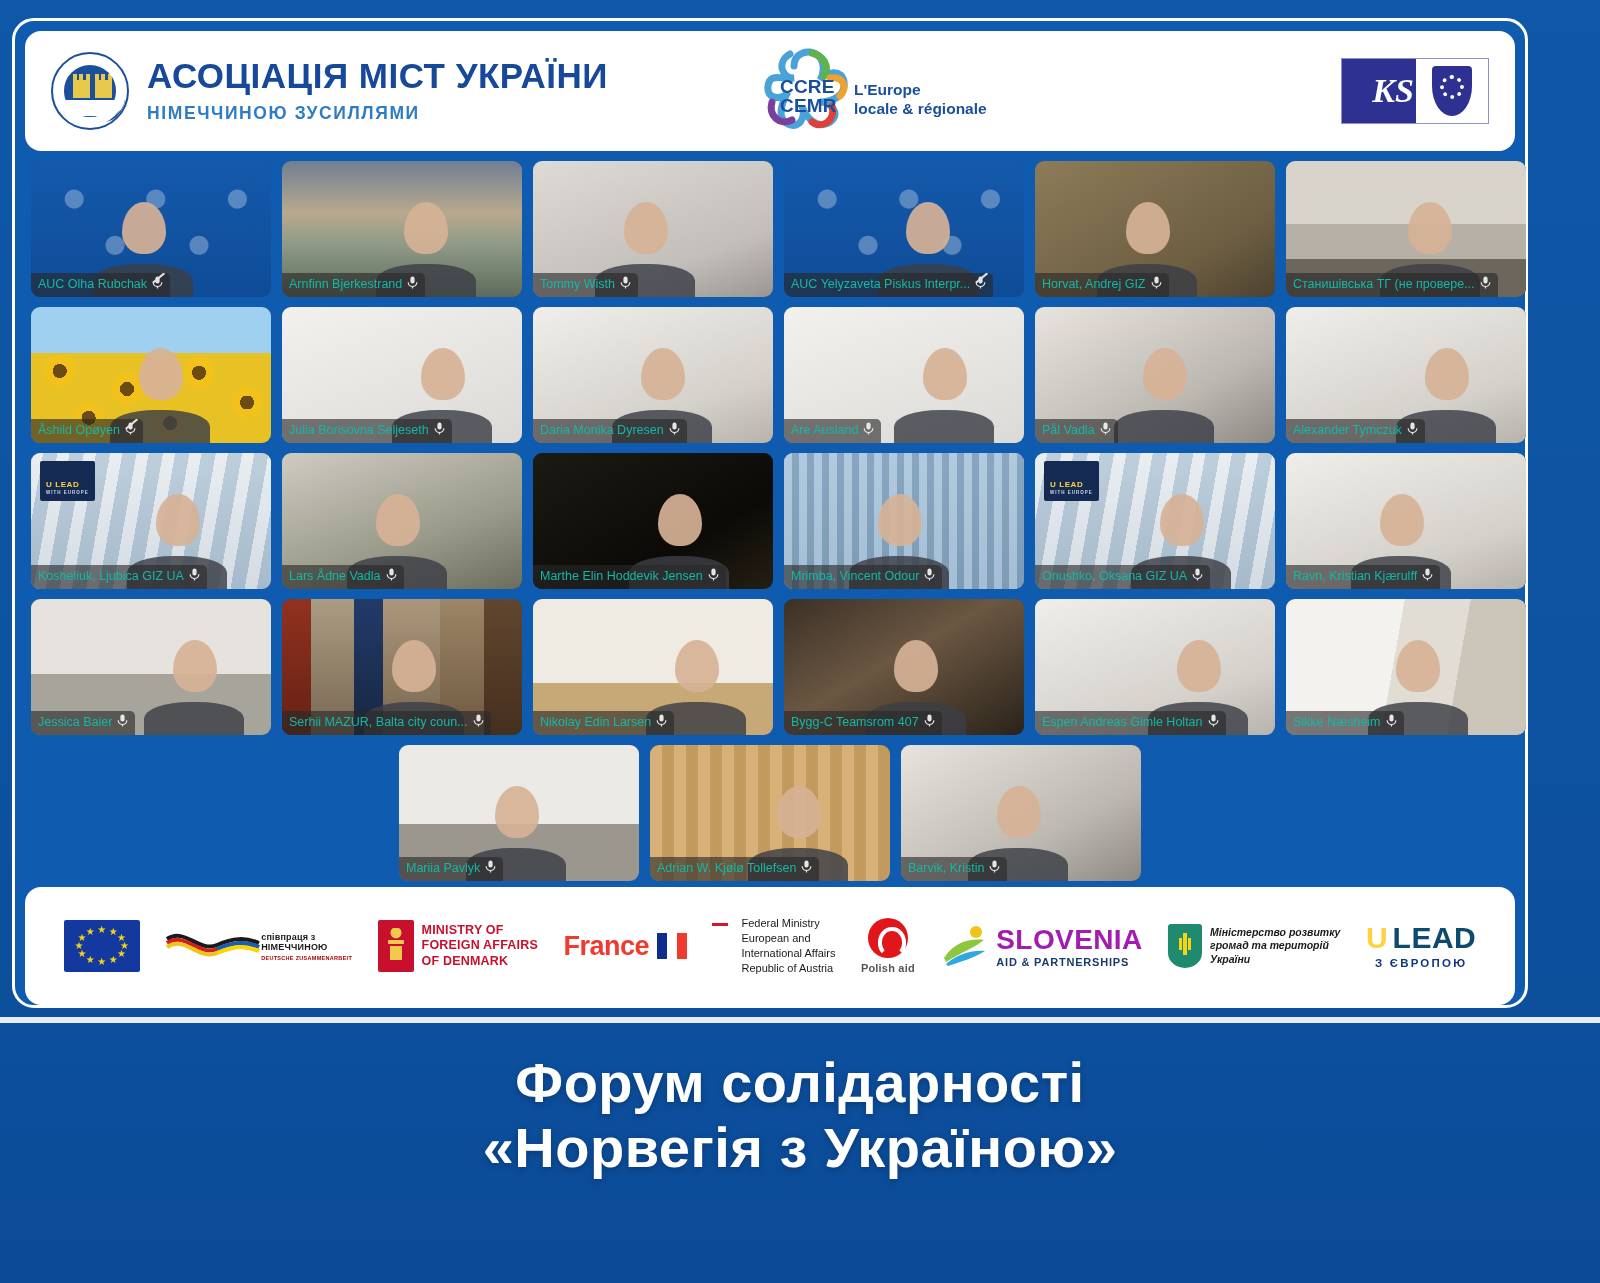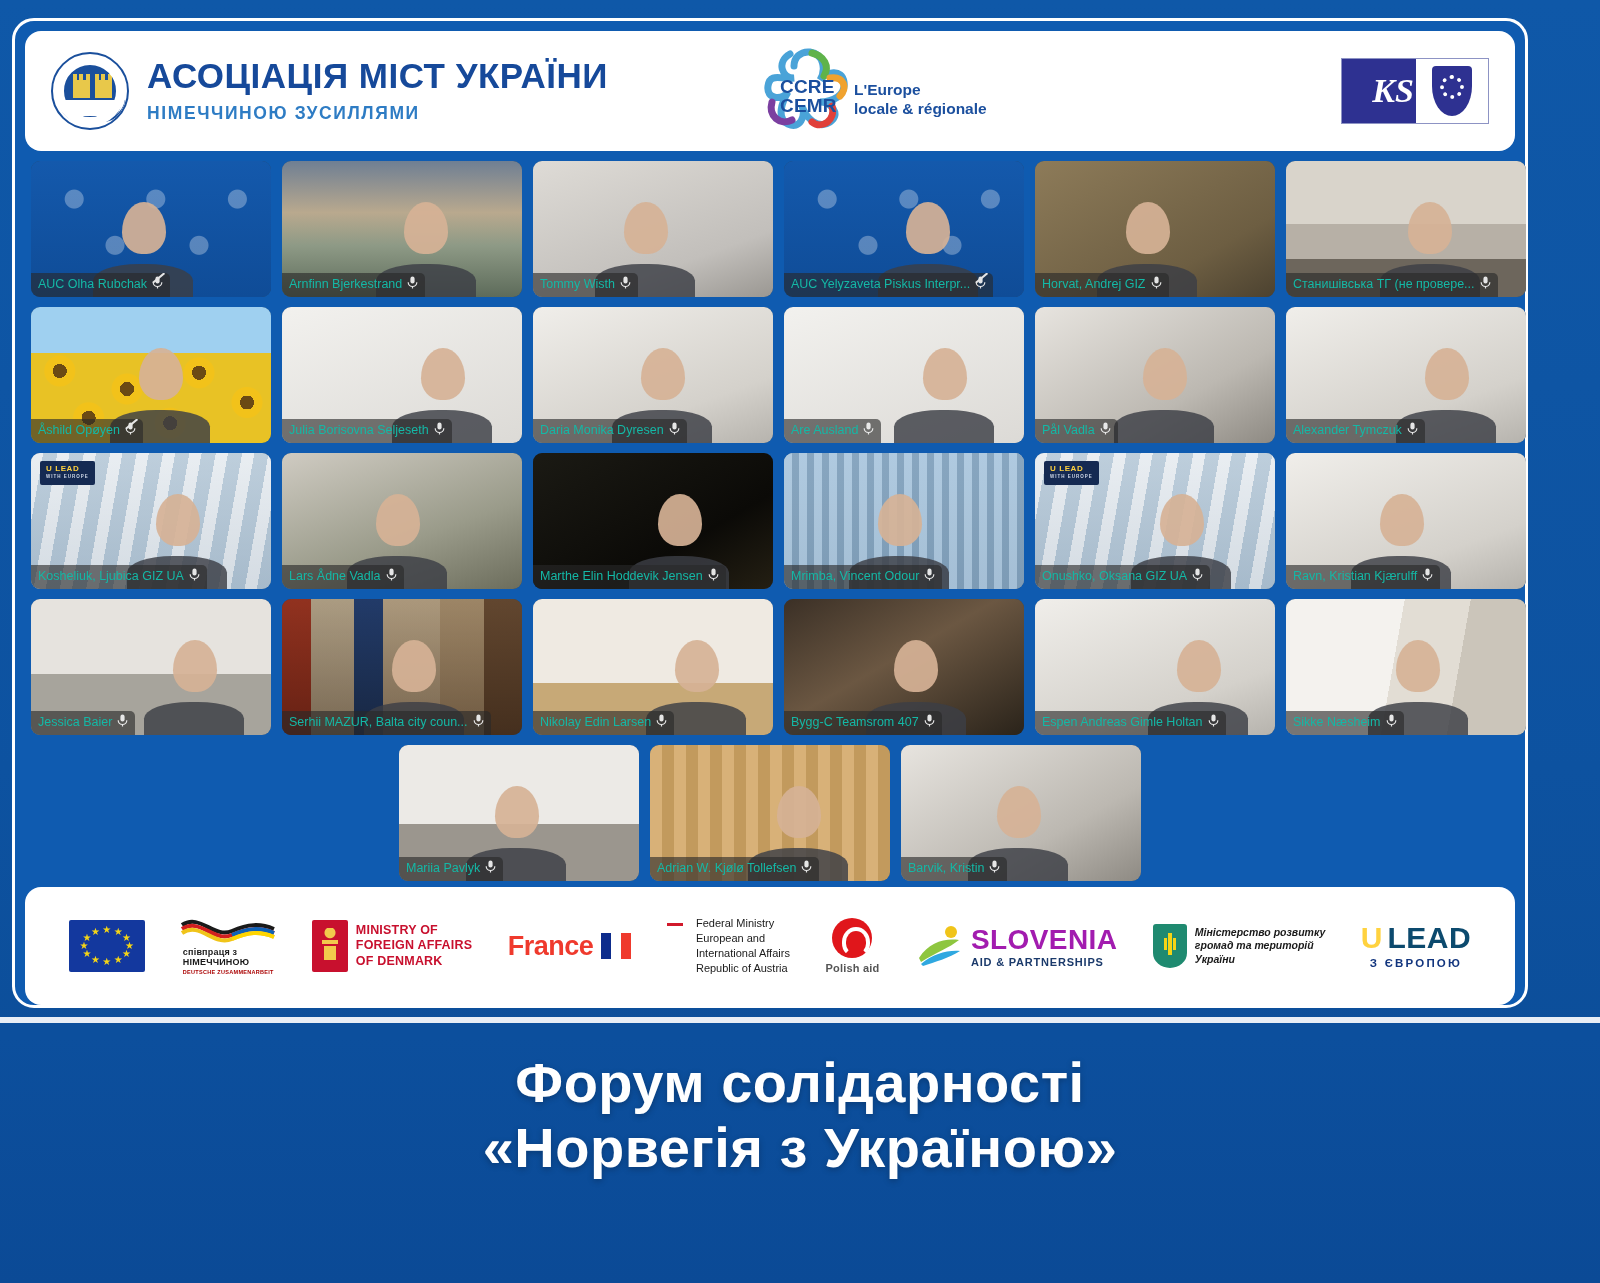--- a/index.html
+++ b/index.html
@@ -249,21 +249,21 @@
     position:absolute; border-radius: 50% 50% 44% 44% / 58% 58% 42% 42%;
     background: rgba(214,178,150,0.92);
   }
   .torso {
     position:absolute; border-radius: 46% 46% 0 0;
   }
   .ulead-badge {
     position:absolute; left:9px; top:8px;
     background:#152a52; color:#ffd23f;
     font-size:8px; font-weight:800; letter-spacing:.6px;
-    padding:4px 6px 5px; border-radius:2px; line-height:1;
+    padding:20px 6px 5px; border-radius:2px; line-height:1;
   }
   .ulead-badge small { display:block; color:#cfd8e8; font-size:4.5px; letter-spacing:1px; margin-top:2px; font-weight:600;}
 
   
   .sponsors {
     margin-top: 4px;
     height: 118px;
     background:#fff;
     border-radius: 16px;
     display:flex;
@@ -767,21 +767,21 @@
               <span class="star" style="left: 35%; top: 75.9808%; transform: translate(-50%, -50%);">★</span>
               <span class="star" style="left: 24.0192%; top: 65%; transform: translate(-50%, -50%);">★</span>
               <span class="star" style="left: 20%; top: 50%; transform: translate(-50%, -50%);">★</span>
               <span class="star" style="left: 24.0192%; top: 35%; transform: translate(-50%, -50%);">★</span>
               <span class="star" style="left: 35%; top: 24.0192%; transform: translate(-50%, -50%);">★</span>
             </div>
         </div>
       </div>
 
       <div class="sp">
-        <div style="display:flex;flex-direction:column;align-items:center;">
+        <div style="display:flex;flex-direction:row;align-items:flex-end;">
           <svg class="de-ua-ribbon" viewBox="0 0 96 30">
             <path d="M2 8 C20 -4 34 22 52 14 C68 7 80 6 94 12" fill="none" stroke="#1a1a1a" stroke-width="4"></path>
             <path d="M2 12 C20 0 34 26 52 18 C68 11 80 10 94 16" fill="none" stroke="#d21f1f" stroke-width="4"></path>
             <path d="M2 16 C20 4 34 30 52 22 C68 15 80 14 94 20" fill="none" stroke="#f0c419" stroke-width="4"></path>
             <path d="M52 18 C68 11 80 10 94 16" fill="none" stroke="#0f62b6" stroke-width="4"></path>
             <path d="M52 22 C68 15 80 14 94 20" fill="none" stroke="#ffd500" stroke-width="4"></path>
           </svg>
           <div class="de-ua-caption">
             <span>співпраця з</span><br>
             <span>НІМЕЧЧИНОЮ</span>

